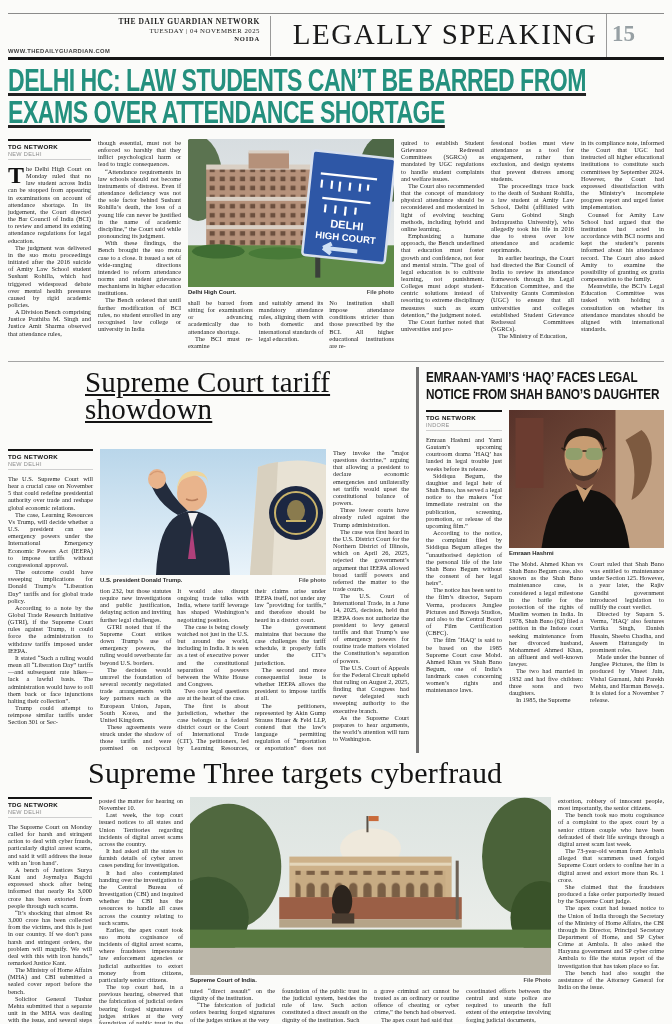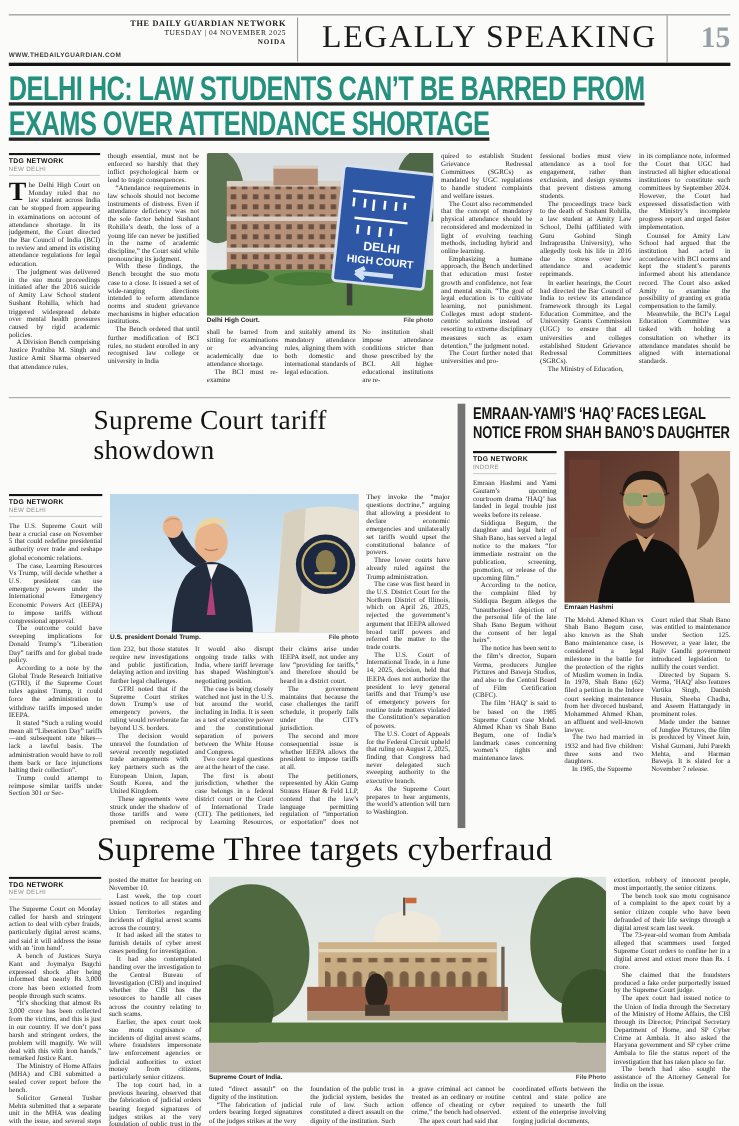--- a/index.html
+++ b/index.html
@@ -18,22 +18,22 @@
               font-family:"Liberation Serif", serif; color:#222; }
   .masthead .m1 { font-size:7.5px; font-weight:bold; letter-spacing:.6px; }
   .masthead .m2 { font-size:6.8px; letter-spacing:.5px; margin-top:1px; }
   .masthead .m3 { font-size:6.5px; font-weight:bold; letter-spacing:.8px; margin-top:1px; }
   .vdiv { position:absolute; width:1px; background:#9a9a9a; }
   .v1 { left:262px; top:16px; height:40px; }
   .v2 { left:598px; top:14px; height:43px; }
   .section-title { position:absolute; left:284px; top:18px; width:306px; text-align:center;
                    font-size:29px; letter-spacing:1.5px; color:#1b1b1b; line-height:32px;
                    font-family:"Liberation Serif", serif; }
-  .page-num { position:absolute; left:604px; top:17px; width:52px; text-align:right;
-              font-size:27px; font-weight:bold; color:#97a0a4; line-height:34px; }
+  .page-num { position:absolute; left:604px; top:17px; width:52px; text-align:left;
+              font-size:23px; font-weight:bold; color:#97a0a4; line-height:34px; }
   .website { position:absolute; left:0; bottom:3px; font-family:"Liberation Sans", sans-serif;
              font-size:5.8px; font-weight:bold; letter-spacing:.4px; color:#3c3c3c; }
 
   
   .byline { font-family:"Liberation Sans", sans-serif; border-top:2px solid #141414;
             padding-top:2px; margin-bottom:5px; }
   .byline .net { font-size:6.2px; font-weight:bold; letter-spacing:.3px; color:#111; }
   .byline .loc { font-size:5.6px; color:#8d8d8d; letter-spacing:.3px; margin-top:1px;
                  border-bottom:1px solid #cfcfcf; padding-bottom:2px; }
   .cols p { margin:0; font-size:6.35px; line-height:7.15px; text-align:justify; }
@@ -57,24 +57,24 @@
   .a1fig .photo { height:148px; }
   .a1minis { display:flex; gap:6px; height:52px; overflow:hidden; }
   .a1minis > div { flex:1; }
   [data-name="a1-col1"] p:first-child::first-letter {
       float:left; font-size:24px; line-height:19px; padding:1px 2px 0 0; font-weight:bold; color:#111; }
 
   
   .sec2 { display:flex; gap:0; border-top:1px solid #a5a5a5; margin-top:6px; padding-top:5px;
           height:392px; overflow:hidden; }
   .sec2-left { flex:1; padding-right:7px; }
-  .sec2-right { width:248px; flex:none; border-left:7px solid #737373; padding-left:7px; }
-
-  .a2-headline { font-family:"Liberation Serif", serif; font-size:25px; line-height:27px;
-                 color:#141414; margin:2px 0 26px 77px; letter-spacing:.2px; }
+  .sec2-right { width:248px; flex:none; border-left:3px solid #737373; padding-left:7px; }
+
+  .a2-headline { font-family:"Liberation Serif", serif; font-size:29px; line-height:27px;
+                 color:#141414; margin:2px 0 26px 77px; letter-spacing:.2px;text-decoration:underline; }
   .a2-body { display:flex; gap:7px; height:330px; overflow:hidden; }
   .a2c1 { width:85px; flex:none; }
   .a2figwrap { width:226px; flex:none; }
   .a2figwrap .photo { height:126px; }
   .a2minis { display:flex; gap:6px; height:182px; overflow:hidden; }
   .a2minis > div { flex:1; }
   .a2c5 { flex:1; }
 
   .a3-headline-wrap { height:35px; margin-top:2px; }
   .a3-headline { font-family:"Liberation Sans", sans-serif; font-weight:bold; color:#161616;

